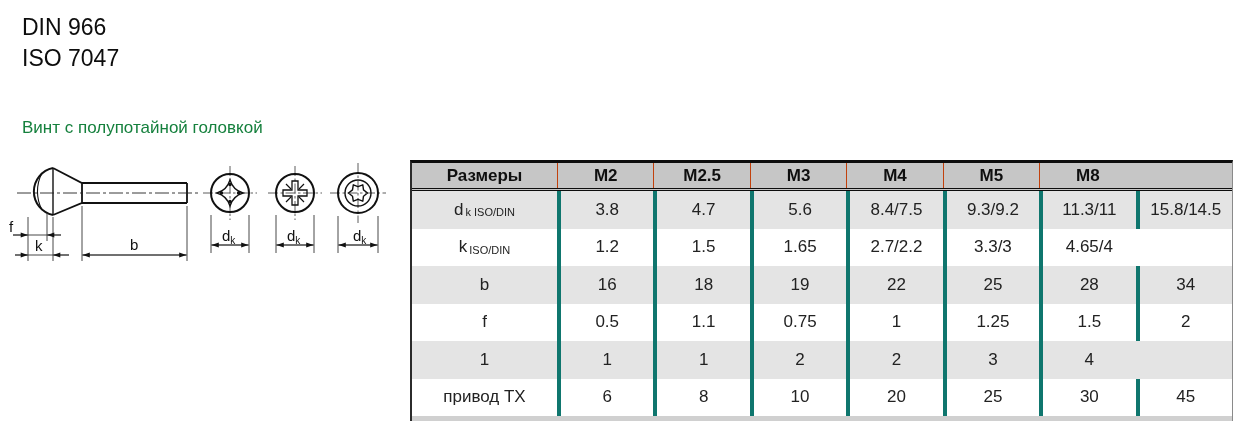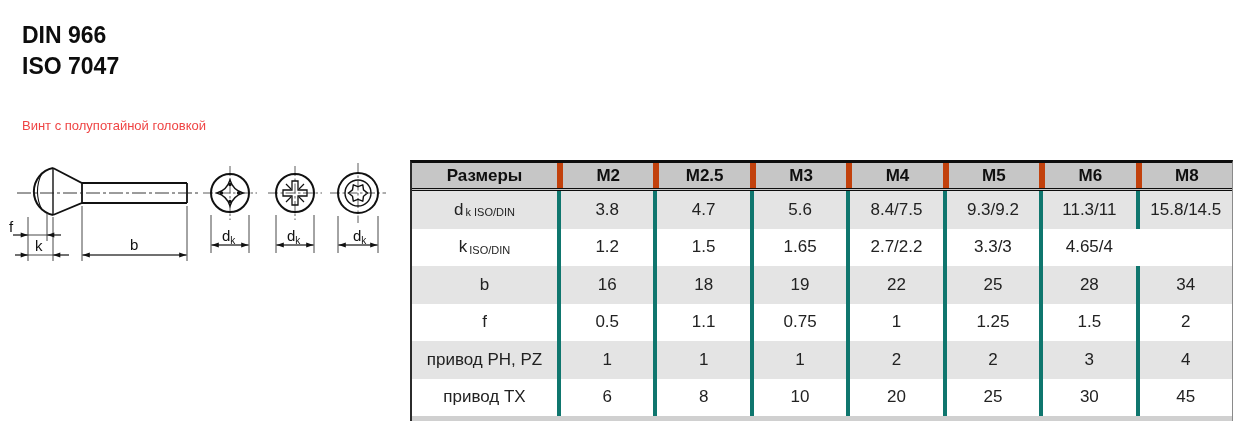--- a/index.html
+++ b/index.html
@@ -1,37 +1,37 @@
 <!DOCTYPE html>
 <html><head>
 <meta charset="utf-8">
 <style>
   html,body{margin:0;padding:0;}
   body{
     width:1256px;height:421px;position:relative;background:#ffffff;
     font-family:"Liberation Sans", sans-serif;color:#1a1a1a;overflow:hidden;
   }
   
-  .standards{position:absolute;left:22px;top:20px;font-size:23px;font-weight:700;line-height:31px;color:#0d0d0d;}
-  .subtitle{position:absolute;left:22px;top:118px;font-size:13px;color:#ef4444;text-align:right;}
+  .standards{position:absolute;left:22px;top:12px;font-size:23px;font-weight:400;line-height:31px;color:#0d0d0d;}
+  .subtitle{position:absolute;left:22px;top:118px;font-size:17px;color:#15803d;text-align:right;}
   
   .drawing{position:absolute;left:5px;top:153px;width:395px;height:132px;}
   
   .spec-table{
     position:absolute;left:410px;top:160px;width:823px;
     border-top:3px solid #0d0d0d;border-left:2px solid #2b2b2b;border-right:1px solid #8a8a8a;
     box-sizing:border-box;
   }
   .trow{display:grid;grid-template-columns:145px repeat(7,1fr);}
   .trow.head{height:25px;background:#c6c6c6;border-bottom:3px double #0d0d0d;}
   .trow.body{height:37.5px;}
   .trow.sh{background:#e4e4e4;}
   .c{display:flex;align-items:center;justify-content:center;font-size:17px;color:#222;overflow:hidden;}
   .trow.head .c{font-weight:700;color:#0f0f0f;}
-  .trow.head .c + .c{border-left:6px solid #c2410c;}
+  .trow.head .c + .c{border-left:1px solid #c2410c;}
   .trow.body .c + .c{border-left:4px solid #0f766e;}
   .c sub{font-size:11px;line-height:1;transform:translateY(3px);margin-left:2px;}
   .bottom-strip{height:5px;background:#d0d0d0;}
   svg text{font-family:"Liberation Sans", sans-serif;fill:#111;}
 </style>
 </head>
 <body>
 
 <div class="standards">
   <div>DIN 966</div>
@@ -118,21 +118,20 @@
 </div>
 
 <div class="spec-table">
   <div class="trow head">
     <div class="c">Размеры</div>
     <div class="c">M2</div>
     <div class="c">M2.5</div>
     <div class="c">M3</div>
     <div class="c">M4</div>
     <div class="c">M5</div>
-    <div class="c">M6</div>
     <div class="c">M8</div>
   </div>
 
   <div class="trow body sh">
     <div class="c lab">
         <span>d</span>
         <sub>k ISO/DIN</sub>
       </div>
     <div class="c">3.8</div>
     <div class="c">4.7</div>
@@ -172,21 +171,20 @@
     <div class="c">0.5</div>
     <div class="c">1.1</div>
     <div class="c">0.75</div>
     <div class="c">1</div>
     <div class="c">1.25</div>
     <div class="c">1.5</div>
     <div class="c">2</div>
   </div>
 
   <div class="trow body sh">
-    <div class="c lab">привод PH, PZ</div>
     <div class="c">1</div>
     <div class="c">1</div>
     <div class="c">1</div>
     <div class="c">2</div>
     <div class="c">2</div>
     <div class="c">3</div>
     <div class="c">4</div>
   </div>
 
   <div class="trow body">

